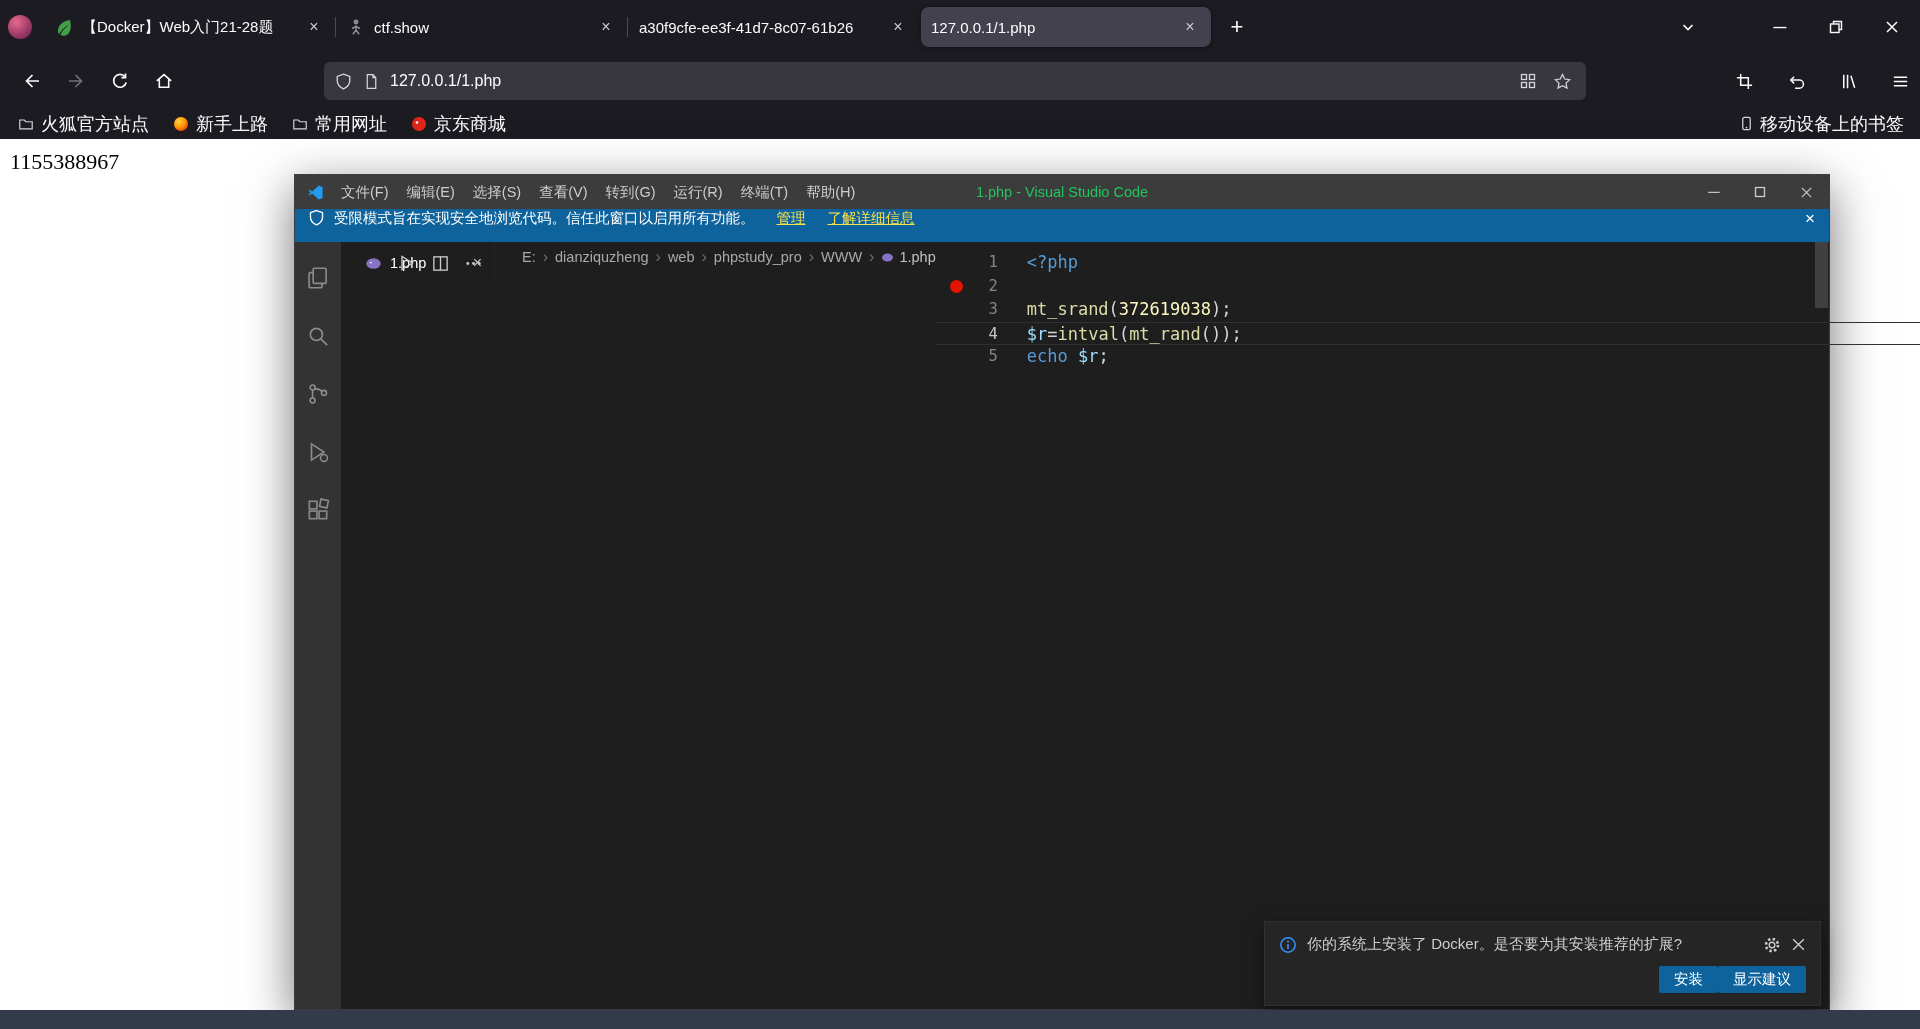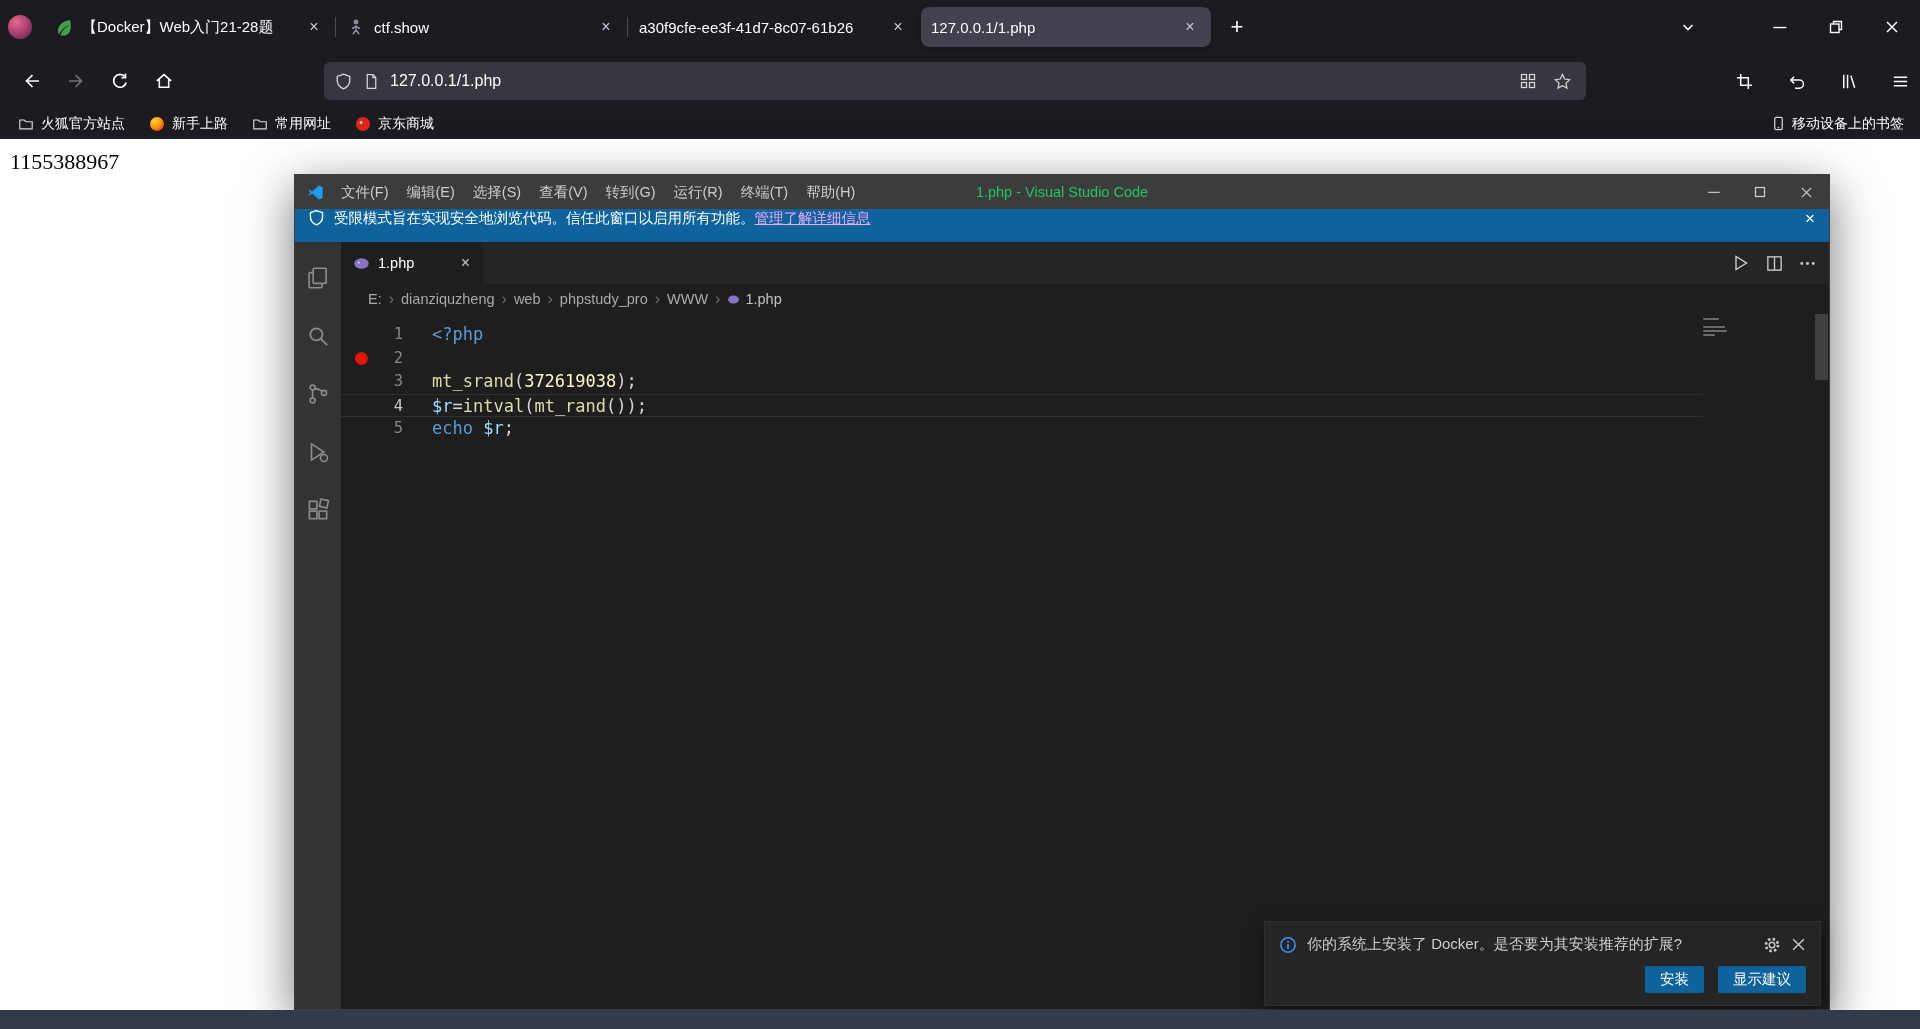--- a/index.html
+++ b/index.html
@@ -32,21 +32,21 @@
   .navbtn{width:40px;height:40px;display:flex;align-items:center;justify-content:center;border-radius:6px;margin-left:4px;}
   .navbtn.first{margin-left:12px;}
   .navbtn.disabled svg{opacity:.38;}
   .urlbar{margin-left:140px;width:1262px;height:38px;background:#38373f;border-radius:6px;
        display:flex;align-items:center;padding:0 10px;box-sizing:border-box;}
   .urlbar .sep{width:10px;}
   .url-text{color:#fbfbfe;font-size:16px;margin-left:10px;flex:1;}
   .url-right{display:flex;align-items:center;gap:16px;margin-right:4px;}
   .nav-right{display:flex;align-items:center;margin-left:134px;gap:8px;}
 
-  .bookmarksbar{height:31px;background:#1c1b22;display:flex;align-items:center;color:#fbfbfe;font-size:14px;}
+  .bookmarksbar{height:31px;background:#1c1b22;display:flex;align-items:center;color:#fbfbfe;font-size:18px;}
   .bm{display:flex;align-items:center;gap:7px;margin-left:16px;height:24px;padding:0 4px;border-radius:4px;}
   .bm:first-child{margin-left:14px;}
   .bm-right{margin-left:auto;margin-right:12px;display:flex;align-items:center;gap:6px;}
 
   .content{position:absolute;top:139px;left:0;right:0;bottom:19px;background:#ffffff;}
   .page-text{font-family:"Liberation Serif","DejaVu Serif",serif;font-size:22px;color:#000;
        padding:10px 0 0 10px;}
 
   .bottom-strip{position:absolute;left:0;right:0;bottom:0;height:19px;background:#333b4b;z-index:60;}
 
@@ -57,29 +57,29 @@
   .vs-titlebar{height:34px;background:#3c3c3c;display:flex;align-items:center;position:relative;flex:0 0 auto;}
   .vs-logo{margin:0 8px 0 12px;display:flex;}
   .vs-menus{display:flex;align-items:center;height:32px;text-align:center;}
   .vs-menu{padding:0 9px;line-height:34px;color:#cccccc;}
   .vs-title{position:absolute;left:50%;transform:translateX(-50%);color:#22c55e;white-space:nowrap;}
   .vs-wincontrols{margin-left:auto;display:flex;height:34px;}
   .vs-winbtn{width:46px;height:34px;display:flex;align-items:center;justify-content:center;color:#cccccc;font-size:16px;}
 
   .vs-banner{height:33px;background:#0e639c;display:flex;align-items:flex-start;color:#ffffff;flex:0 0 auto;}
   .vs-banner .b-icon{margin:0 9px 0 13px;display:flex;}
-  .vs-banner a{color:#f0abfc;text-decoration:underline;}
+  .vs-banner a{color:#fde047;text-decoration:underline;margin-left:22px;}
   .vs-banner .b-close{margin-left:auto;margin-right:14px;font-size:17px;color:#ffffff;}
 
   .vs-main{flex:1;display:flex;min-height:0;}
   .activitybar{width:46px;background:#333333;display:flex;flex-direction:column;align-items:center;
        padding-top:12px;gap:10px;flex:0 0 auto;}
   .act-item{width:46px;height:48px;display:flex;align-items:center;justify-content:center;}
 
-  .editor-col{flex:1;display:flex;flex-direction:column;min-width:0;background:#1e1e1e;}
+  .editor-col{flex:1;display:flex;flex-direction:row;min-width:0;background:#1e1e1e;margin-left:12px;}
   .vs-tabstrip{height:42px;background:#252526;display:flex;align-items:center;position:relative;flex:0 0 auto;}
   .vs-tab{height:42px;background:#1e1e1e;display:flex;align-items:center;padding:0 12px;width:142px;
        box-sizing:border-box;border-right:1px solid #252526;color:#ffffff;font-size:14.5px;}
   .vs-tab .tab-close{margin-left:auto;color:#c5c5c5;font-size:16px;}
   .vs-tab .favicon{margin-right:8px;display:flex;}
   .vs-tab-actions{position:absolute;right:12px;top:0;height:42px;display:flex;align-items:center;gap:14px;}
 
   .breadcrumbs{height:30px;display:flex;align-items:center;padding-left:27px;color:#a9a9a9;
        font-size:14.5px;gap:7px;flex:0 0 auto;}
   .crumb-sep{color:#6f6f6f;font-size:16px;}
@@ -99,21 +99,21 @@
 
   .minimap{position:absolute;left:1362px;top:4px;width:30px;}
   .minimap .mm-line{height:2px;margin-bottom:2px;background:#6b6b6b;border-radius:1px;}
   .vscroll{position:absolute;right:1px;top:0;width:13px;height:66px;background:rgba(121,121,121,.38);}
 
   
   .toast{position:absolute;left:1264px;top:921px;width:557px;z-index:30;background:#252526;
        border:1px solid #303031;box-shadow:0 6px 18px rgba(0,0,0,.5);color:#cccccc;font-size:15px;box-sizing:border-box;}
   .toast-head{display:flex;align-items:center;padding:13px 14px 8px 14px;gap:10px;}
   .toast-text{flex:1;}
-  .toast-actions{display:flex;justify-content:flex-end;gap:14px;padding:4px 14px 12px 14px;}
+  .toast-actions{display:flex;justify-content:flex-end;padding:4px 14px 12px 14px;}
   .vs-button{background:#0e639c;color:#ffffff;border:none;font-size:14.5px;padding:4px 15px;
        font-family:inherit;border-radius:2px;}
 
   svg{display:block;}
 </style>
 </head>
 <body>
 
 <div class="screen">
 

